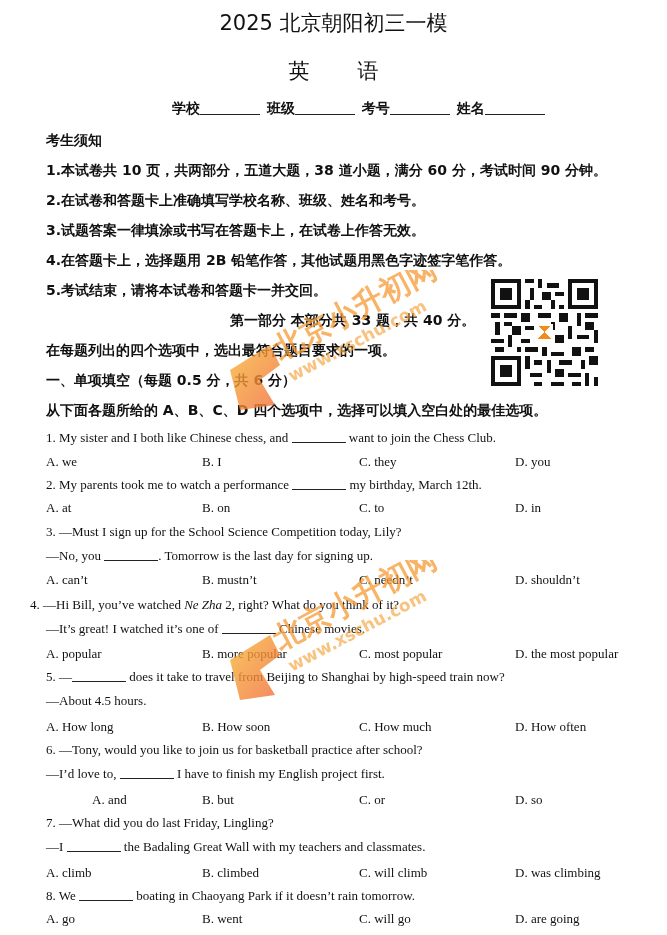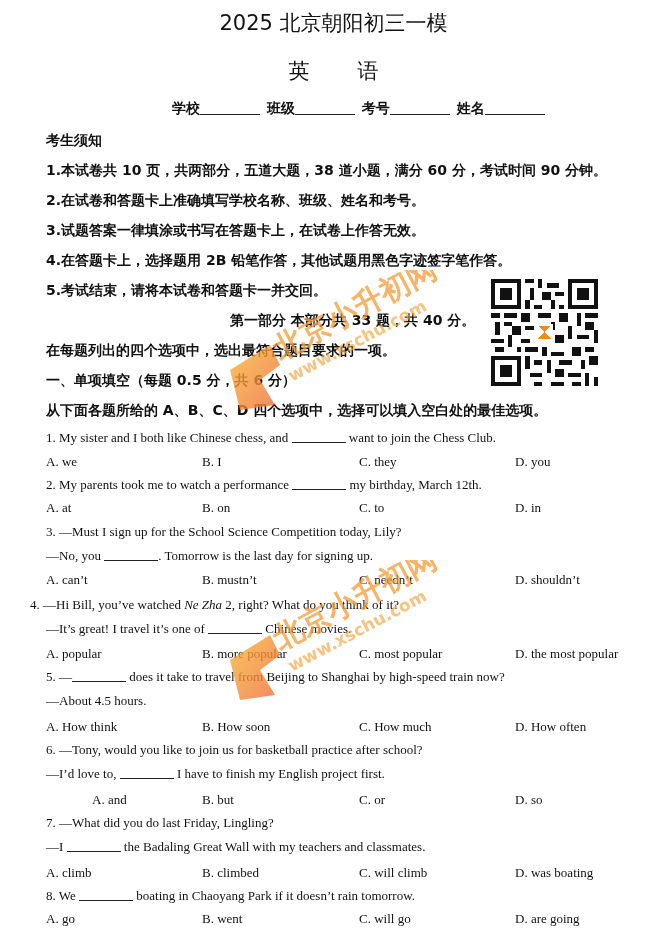--- a/index.html
+++ b/index.html
@@ -125,43 +125,43 @@
     <div class="abs opt colB" style="top: 500px;">B. on</div>
     <div class="abs opt colC" style="top: 500px;">C. to</div>
     <div class="abs opt colD" style="top: 500px;">D. in</div>
     <div class="abs q" style="left: 46px; top: 524px;"><span>3. —Must I sign up for the School Science Competition today, Lily?</span></div>
     <div class="abs q" style="left: 46px; top: 548px;"><span>—No, you </span><span class="blank-u"></span><span>. Tomorrow is the last day for signing up.</span></div>
     <div class="abs opt colA" style="top: 572px;">A. can’t</div>
     <div class="abs opt colB" style="top: 572px;">B. mustn’t</div>
     <div class="abs opt colC" style="top: 572px;">C. needn’t</div>
     <div class="abs opt colD" style="top: 572px;">D. shouldn’t</div>
     <div class="abs q" style="left: 30px; top: 597px;"><span>4. —Hi Bill, you’ve watched </span><span style="font-style: italic;">Ne Zha</span><span> 2, right? What do you think of it?</span></div>
-    <div class="abs q" style="left: 46px; top: 621px;"><span>—It’s great! I travel it’s one of </span><span class="blank-u"></span><span> Chinese movies.</span></div>
+    <div class="abs q" style="left: 46px; top: 621px;"><span>—It’s great! I watched it’s one of </span><span class="blank-u"></span><span> Chinese movies.</span></div>
     <div class="abs opt colA" style="top: 646px;">A. popular</div>
     <div class="abs opt colB" style="top: 646px;">B. more popular</div>
     <div class="abs opt colC" style="top: 646px;">C. most popular</div>
     <div class="abs opt colD" style="top: 646px;">D. the most popular</div>
     <div class="abs q" style="left: 46px; top: 669px;"><span>5. —</span><span class="blank-u"></span><span> does it take to travel from Beijing to Shanghai by high-speed train now?</span></div>
     <div class="abs q" style="left: 46px; top: 693px;"><span>—About 4.5 hours.</span></div>
-    <div class="abs opt colA" style="top: 719px;">A. How think</div>
+    <div class="abs opt colA" style="top: 719px;">A. How long</div>
     <div class="abs opt colB" style="top: 719px;">B. How soon</div>
     <div class="abs opt colC" style="top: 719px;">C. How much</div>
     <div class="abs opt colD" style="top: 719px;">D. How often</div>
     <div class="abs q" style="left: 46px; top: 742px;"><span>6. —Tony, would you like to join us for basketball practice after school?</span></div>
     <div class="abs q" style="left: 46px; top: 766px;"><span>—I’d love to, </span><span class="blank-u"></span><span> I have to finish my English project first.</span></div>
     <div class="abs opt colA" style="top: 792px; margin-left: 46px;">A. and</div>
     <div class="abs opt colB" style="top: 792px;">B. but</div>
     <div class="abs opt colC" style="top: 792px;">C. or</div>
     <div class="abs opt colD" style="top: 792px;">D. so</div>
     <div class="abs q" style="left: 46px; top: 815px;"><span>7. —What did you do last Friday, Lingling?</span></div>
     <div class="abs q" style="left: 46px; top: 839px;"><span>—I </span><span class="blank-u"></span><span> the Badaling Great Wall with my teachers and classmates.</span></div>
     <div class="abs opt colA" style="top: 865px;">A. climb</div>
     <div class="abs opt colB" style="top: 865px;">B. climbed</div>
     <div class="abs opt colC" style="top: 865px;">C. will climb</div>
-    <div class="abs opt colD" style="top: 865px;">D. was boating</div>
+    <div class="abs opt colD" style="top: 865px;">D. was climbing</div>
     <div class="abs q" style="left: 46px; top: 888px;"><span>8. We </span><span class="blank-u"></span><span> boating in Chaoyang Park if it doesn’t rain tomorrow.</span></div>
     <div class="abs opt colA" style="top: 911px;">A. go</div>
     <div class="abs opt colB" style="top: 911px;">B. went</div>
     <div class="abs opt colC" style="top: 911px;">C. will go</div>
     <div class="abs opt colD" style="top: 911px;">D. are going</div>
   </div>
 
 <svg class="abs watermark" style="left:210px; top:270px;" width="240" height="140" viewBox="0 0 240 140">
   <defs>
       <linearGradient id="wg1" x1="0" y1="0" x2="1" y2="1">

